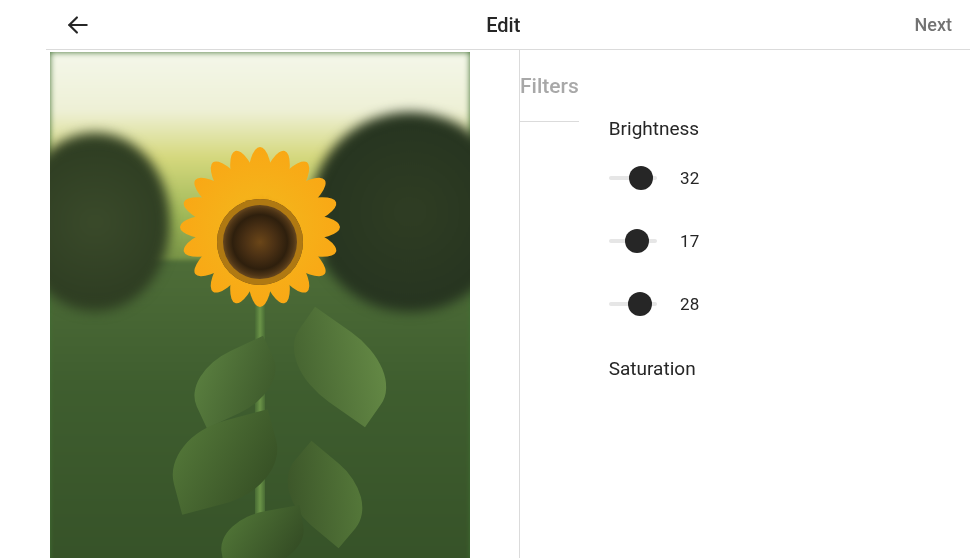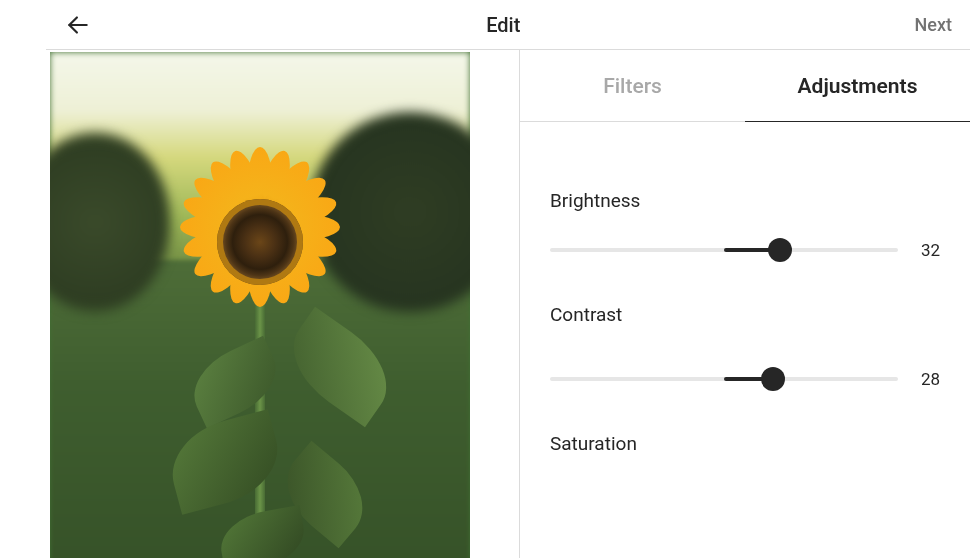--- a/index.html
+++ b/index.html
@@ -114,21 +114,21 @@
     left:50%; top:50%; transform:translate(-50%,-50%);
     width:86px; height:86px;
     border-radius:50%;
     background: radial-gradient(circle at 50% 50%, #6b4618 0%, #4a3014 25%, #2e1f0d 45%, #4d3416 55%, #7a5523 65%, #3c2a12 80%, #261a0b 100%);
     box-shadow: 0 0 0 6px #b07912 inset;
   }
   
   .right {
     flex:1;
     display:flex;
-    flex-direction:column;
+    flex-direction:row;
   }
   .tabs {
     display:flex;
     height:72px;
   }
   .tab {
     flex:1;
     display:flex;
     align-items:center;
     justify-content:center;
@@ -242,35 +242,40 @@
           <div class="petal" style="transform: rotate(324deg);"></div>
           <div class="petal" style="transform: rotate(342deg);"></div>
           <div class="center"></div>
       </div>
     </div>
   </div>
 
   <div class="right">
     <div class="tabs">
       <div class="tab">Filters</div>
-      <div class="tab active">Adjustments</div>
     </div>
     <div class="sliders" id="sliders">
         <div class="slider-group">
           <div class="slider-label">Brightness</div>
           <div class="slider-row">
             <div class="slider-track">
               <div class="slider-fill" style="left: 50%; width: 16%;"></div>
               <div class="slider-thumb" style="left: 66%;"></div>
             </div>
             <div class="slider-value">32</div>
           </div>
         </div>
         <div class="slider-group">
-          <div class="slider-label">Contrast</div>
+          <div class="slider-row">
+            <div class="slider-track">
+              <div class="slider-fill" style="left: 50%; width: 8.5%;"></div>
+              <div class="slider-thumb" style="left: 58.5%;"></div>
+            </div>
+            <div class="slider-value">17</div>
+          </div>
         </div>
         <div class="slider-group">
           <div class="slider-row">
             <div class="slider-track">
               <div class="slider-fill" style="left: 50%; width: 14%;"></div>
               <div class="slider-thumb" style="left: 64%;"></div>
             </div>
             <div class="slider-value">28</div>
           </div>
         </div>

